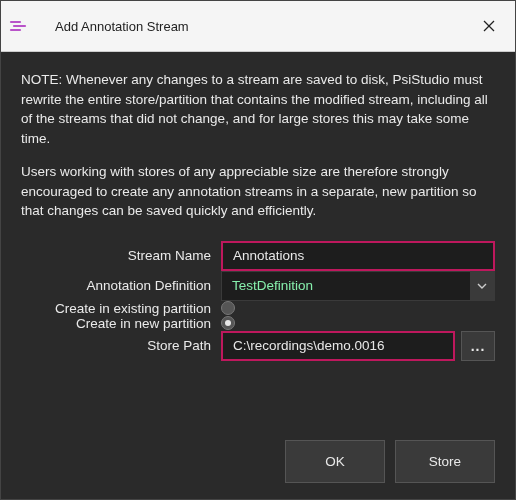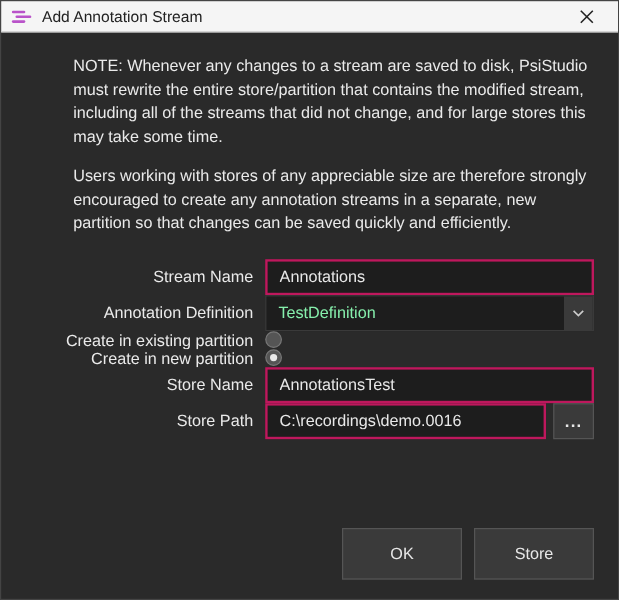--- a/index.html
+++ b/index.html
@@ -16,25 +16,26 @@
       background: #2a2a2a;
       width: 516px;
       height: 500px;
       border: 1px solid #444;
       display: flex;
       flex-direction: column;
     }
     .titlebar {
       background: #f5f5f5;
       color: #222;
-      height: 26px;
+      height: 51px;
       display: flex;
       align-items: center;
       padding: 0 8px;
       border-bottom: 1px solid #ccc;
+      gap: 20px;
     }
     .titlebar .app-icon {
       width: 18px;
       height: 18px;
       margin-right: 8px;
       display: flex;
       align-items: center;
       justify-content: center;
     }
     .titlebar .title {
@@ -57,21 +58,20 @@
       padding: 18px 20px 16px 20px;
       display: flex;
       flex-direction: column;
       gap: 14px;
       flex: 1;
     }
     .note {
       font-size: 13.5px;
       line-height: 1.45;
       color: #eaeaea;
-      margin-left: 40px;
     }
     .form {
       margin-top: 6px;
       display: flex;
       flex-direction: column;
     }
     .row {
       display: flex;
       align-items: center;
       gap: 10px;
@@ -232,26 +232,20 @@
         </div>
       </div>
 
       <div class="row">
         <div class="label">Create in new partition</div>
         <div class="field">
           <div class="radio selected"></div>
         </div>
       </div>
 
-      <div class="row">
-        <div class="label">Store Name</div>
-        <div class="field">
-          <input class="input-text" value="AnnotationsTest" style="">
-        </div>
-      </div>
 
       <div class="row">
         <div class="label">Store Path</div>
         <div class="field">
           <input class="input-text" value="C:\recordings\demo.0016" style="">
           <button class="browse-btn">...</button>
         </div>
       </div>
     </div>
   </div>

